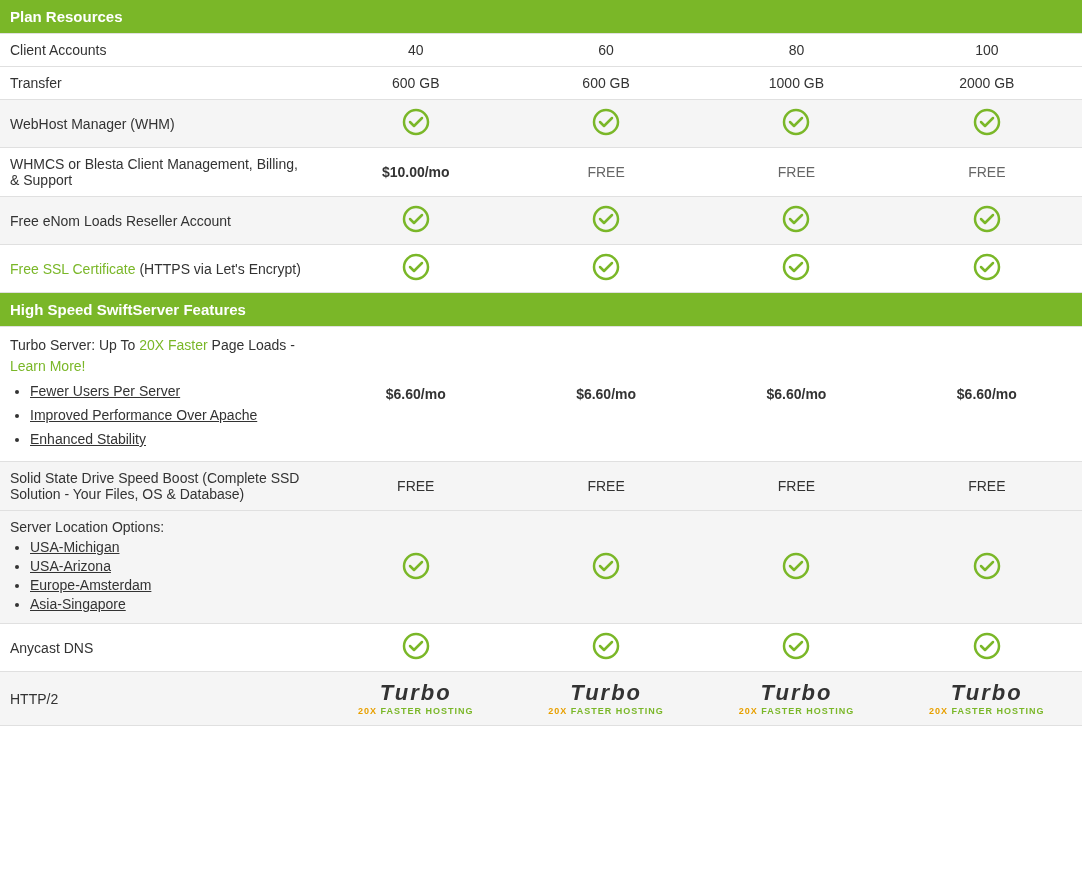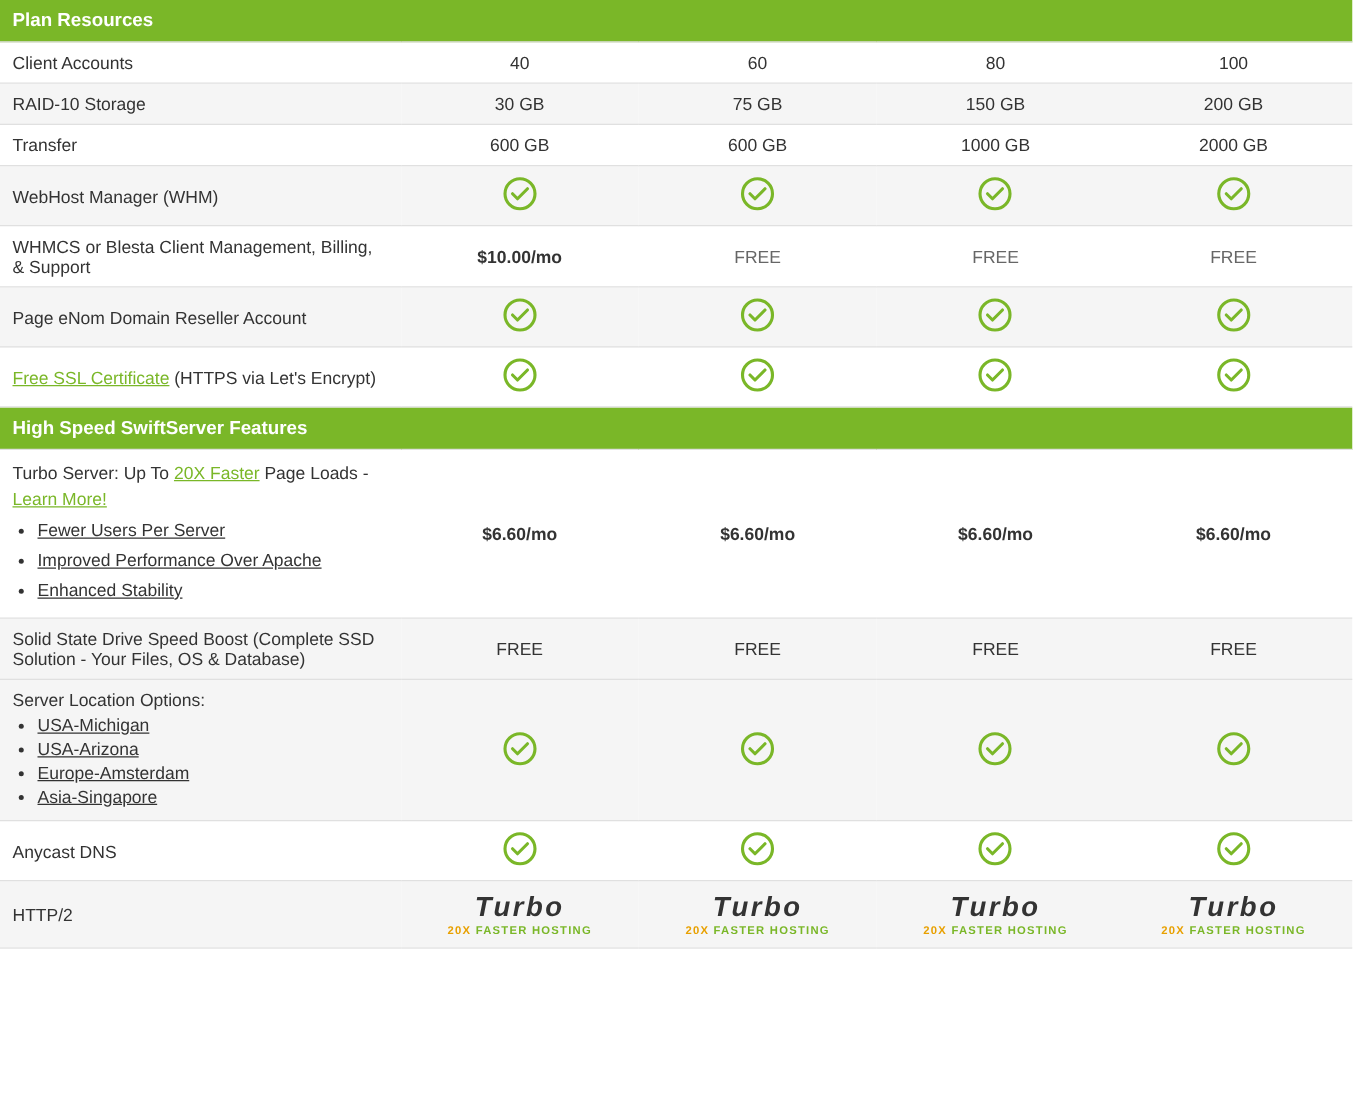--- a/index.html
+++ b/index.html
@@ -57,21 +57,20 @@
     }
     .price-bold {
       font-weight: bold;
       color: #333;
     }
     .free-text {
       color: #666;
     }
     .link-green {
       color: #7ab728;
-      text-decoration: underline;
       cursor: pointer;
     }
     .bullet-list {
       list-style: disc;
       padding-left: 20px;
       margin-top: 4px;
       text-decoration: underline;
     }
     .bullet-list li {
       margin-bottom: 3px;
@@ -113,27 +112,20 @@
     </tr>
 
     <tr class="normal-row">
       <td class="feature-col">Client Accounts</td>
       <td class="value-col">40</td>
       <td class="value-col">60</td>
       <td class="value-col">80</td>
       <td class="value-col">100</td>
     </tr>
 
-    <tr class="alt-row">
-      <td class="feature-col">RAID-10 Storage</td>
-      <td class="value-col">30 GB</td>
-      <td class="value-col">75 GB</td>
-      <td class="value-col">150 GB</td>
-      <td class="value-col">200 GB</td>
-    </tr>
 
     <tr class="normal-row">
       <td class="feature-col">Transfer</td>
       <td class="value-col">600 GB</td>
       <td class="value-col">600 GB</td>
       <td class="value-col">1000 GB</td>
       <td class="value-col">2000 GB</td>
     </tr>
 
     <tr class="alt-row">
@@ -182,21 +174,21 @@
       </td>
       <td class="value-col">
         <span class="free-text">FREE</span>
       </td>
       <td class="value-col">
         <span class="free-text">FREE</span>
       </td>
     </tr>
 
     <tr class="alt-row">
-      <td class="feature-col">Page eNom Domain Reseller Account</td>
+      <td class="feature-col">Free eNom Loads Reseller Account</td>
       <td class="value-col">
         <span class="check-icon">
           <svg viewBox="0 0 28 28" fill="none">
             <circle cx="14" cy="14" r="12" stroke="#7ab728" stroke-width="2.5" fill="none"></circle>
             <polyline points="8,14 12,18 20,10" stroke="#7ab728" stroke-width="2.5" stroke-linecap="round" stroke-linejoin="round" fill="none"></polyline>
           </svg>
         </span>
       </td>
       <td class="value-col">
         <span class="check-icon">

